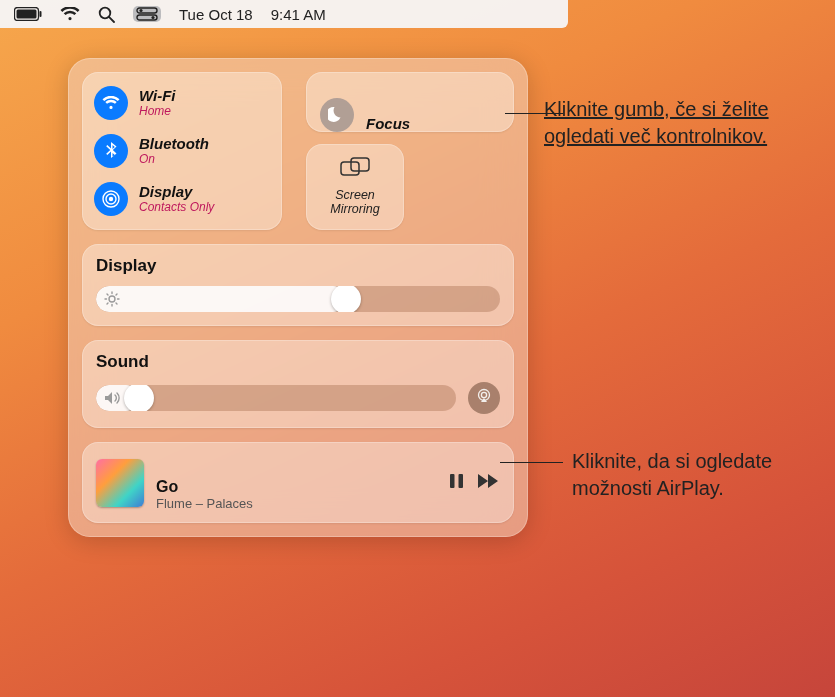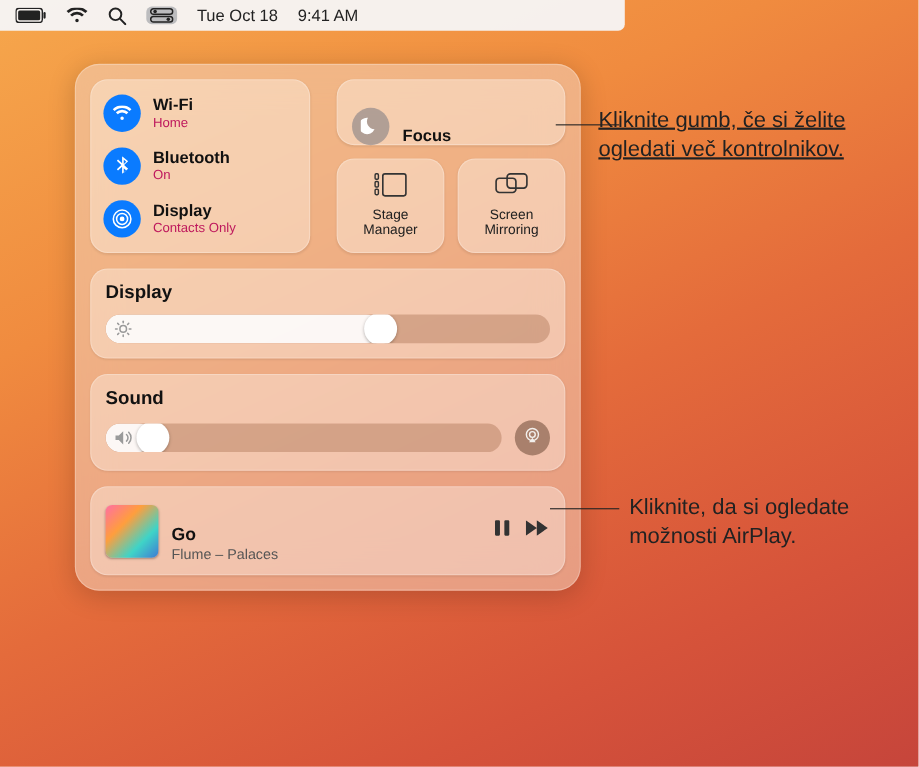--- a/index.html
+++ b/index.html
@@ -30,21 +30,21 @@
     position: absolute;
     top: 58px;
     left: 68px;
     width: 460px;
     border-radius: 22px;
     background: rgba(240,210,190,0.55);
     backdrop-filter: blur(20px);
     padding: 14px;
     box-shadow: 0 4px 24px rgba(0,0,0,0.18), inset 0 0 0 1px rgba(255,255,255,0.25);
   }
-  .row { display:flex; gap:24px; }
+  .row { display:flex; gap:24px;font-style:italic; }
   .tile {
     background: rgba(255,255,255,0.35);
     border-radius: 16px;
     box-shadow: inset 0 0 0 1px rgba(255,255,255,0.25), 0 1px 2px rgba(0,0,0,0.08);
   }
 
   
   .conn {
     width: 212px;
     padding: 10px 12px;
@@ -231,32 +231,20 @@
               <path d="M12.5 11.5A7 7 0 016.5 1a7.5 7.5 0 106 10.5z" fill="currentColor"></path>
             </svg>
         </span>
         <span class="title">Focus</span>
       </div>
 
       <div class="mini-row">
         <div class="mini">
           <span>
             <svg width="30" height="22" viewBox="0 0 30 22">
-                <rect x="1" y="1" width="3" height="5" rx="1" fill="none" stroke="currentColor" stroke-width="1.3"></rect>
-                <rect x="1" y="8" width="3" height="5" rx="1" fill="none" stroke="currentColor" stroke-width="1.3"></rect>
-                <rect x="1" y="15" width="3" height="5" rx="1" fill="none" stroke="currentColor" stroke-width="1.3"></rect>
-                <rect x="8" y="1" width="21" height="20" rx="2" fill="none" stroke="currentColor" stroke-width="1.5"></rect>
-              </svg>
-          </span>
-          <span style="white-space:pre-line;">Stage
-Manager</span>
-        </div>
-        <div class="mini">
-          <span>
-            <svg width="30" height="22" viewBox="0 0 30 22">
                 <rect x="1" y="5" width="18" height="13" rx="3" fill="none" stroke="currentColor" stroke-width="1.5"></rect>
                 <rect x="11" y="1" width="18" height="13" rx="3" fill="none" stroke="currentColor" stroke-width="1.5"></rect>
               </svg>
           </span>
           <span style="white-space:pre-line;">Screen
 Mirroring</span>
         </div>
       </div>
     </div>
   </div>

